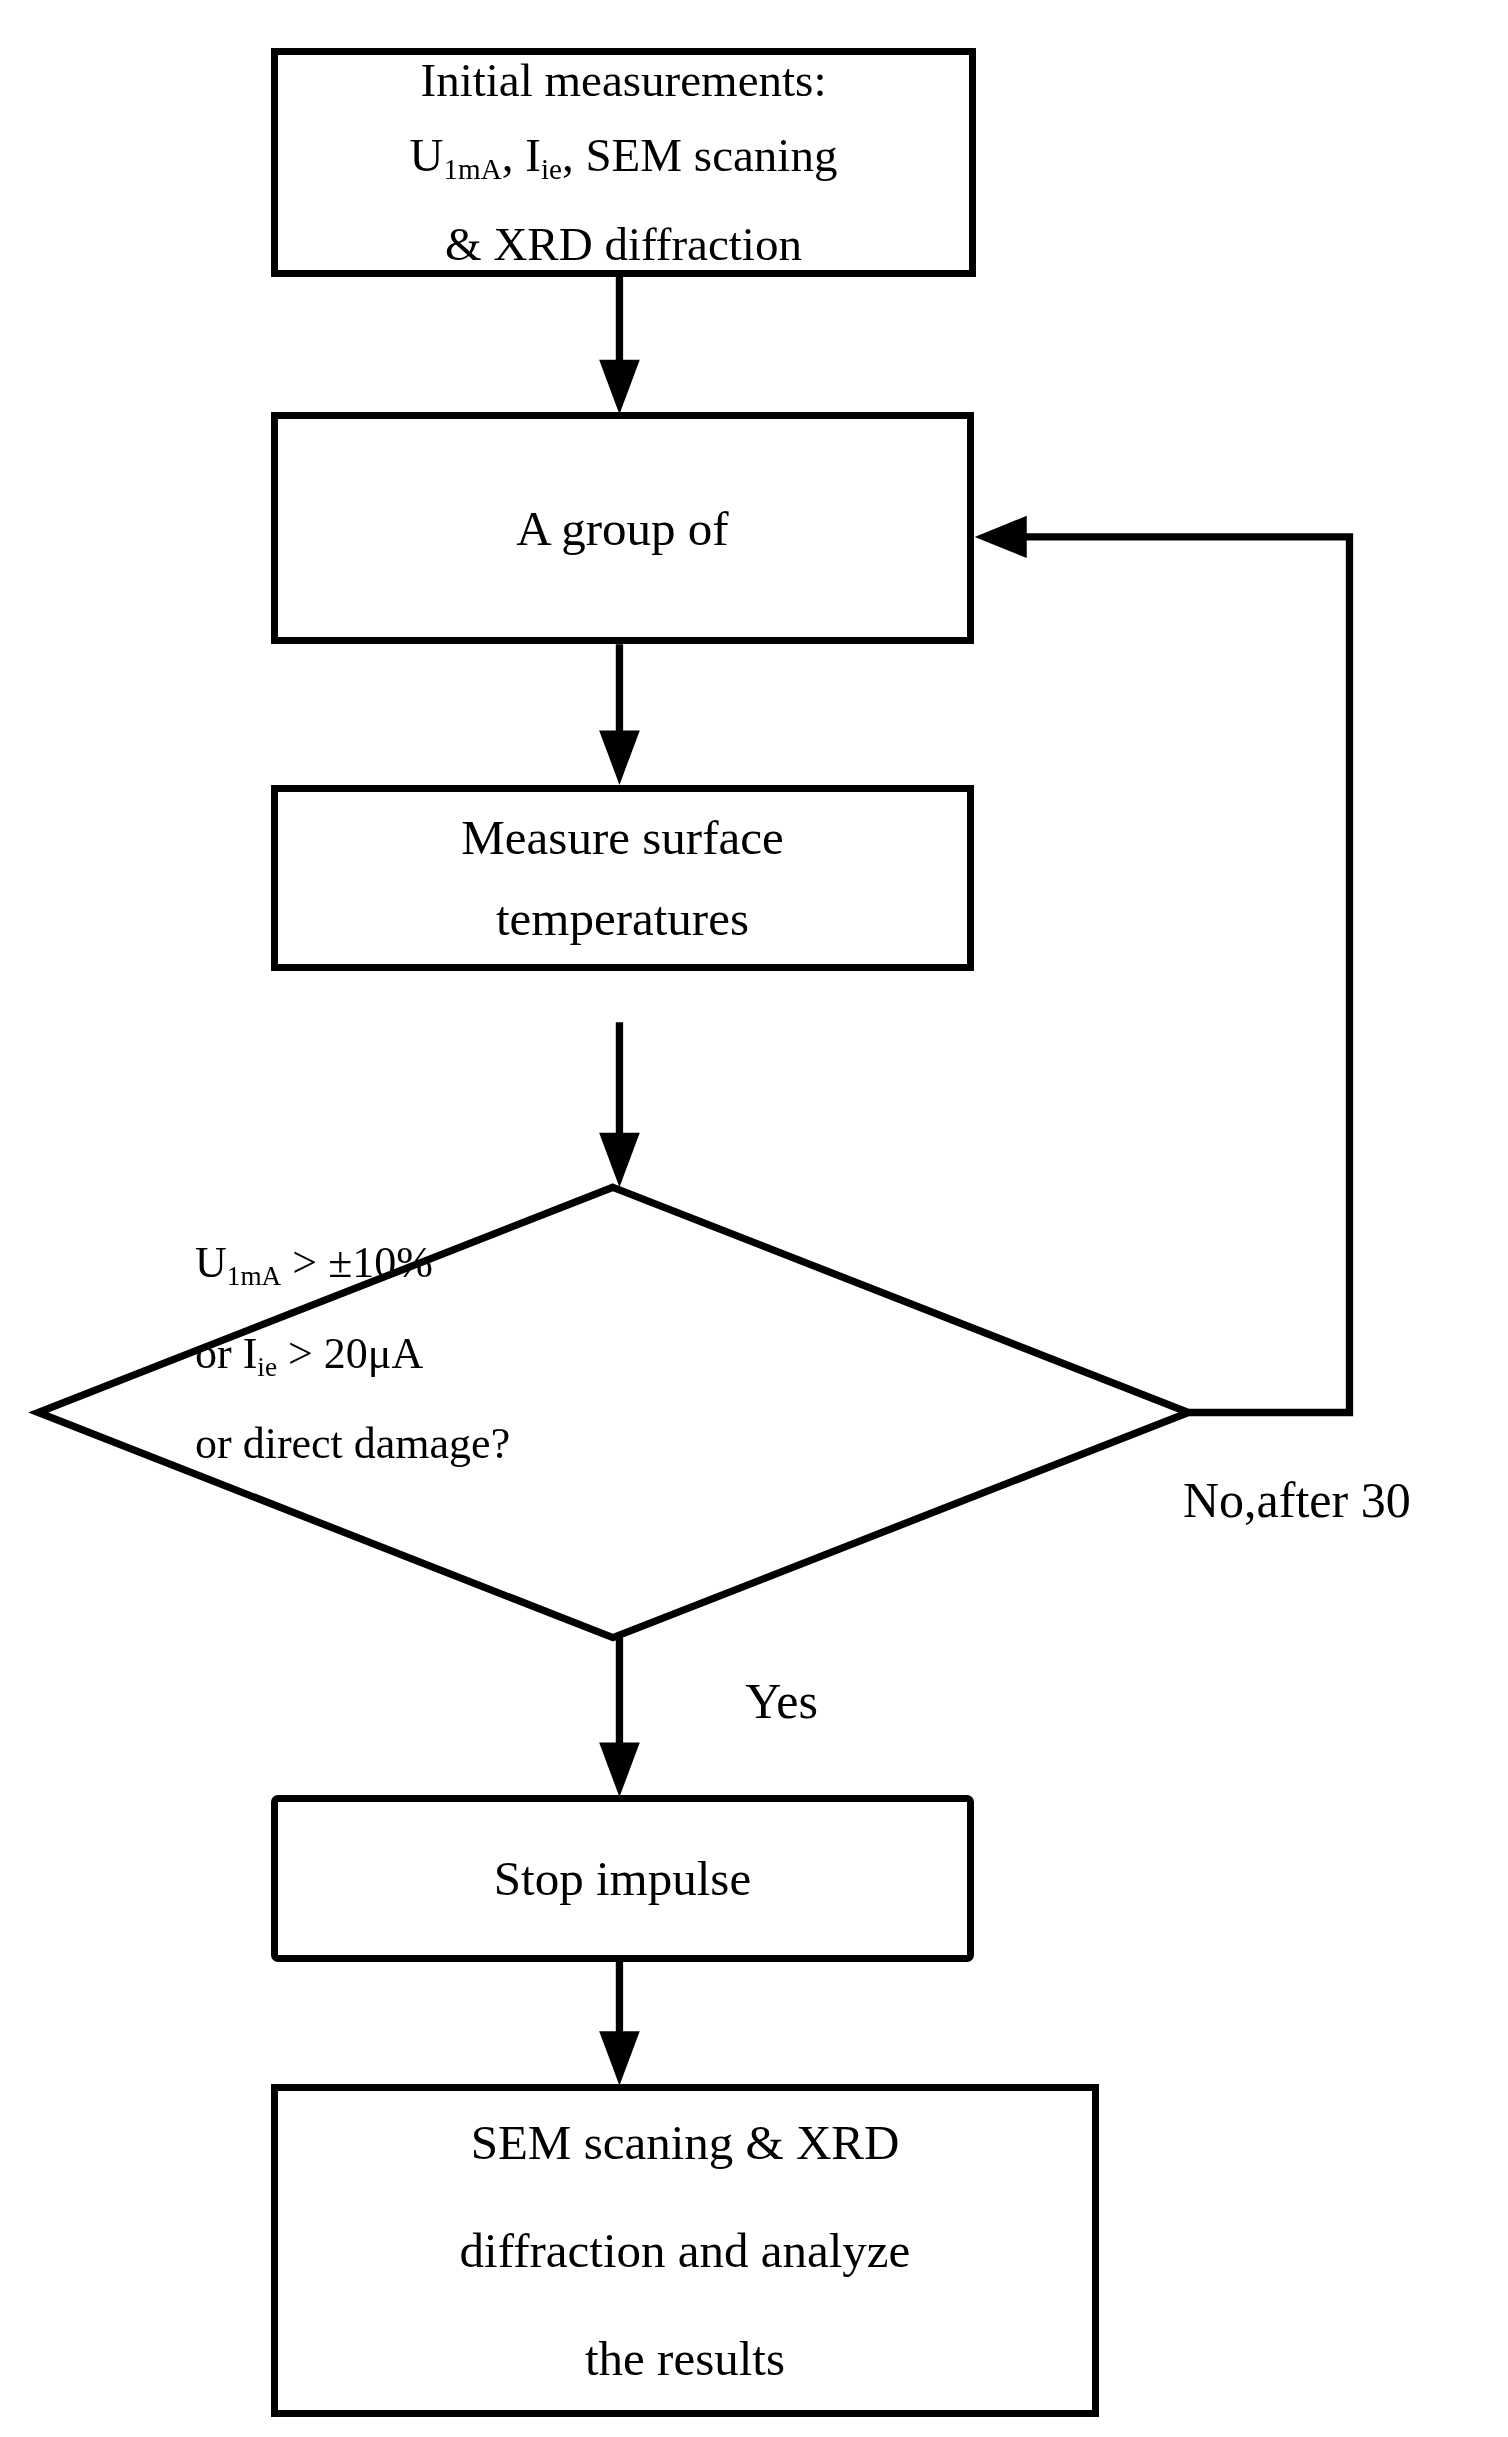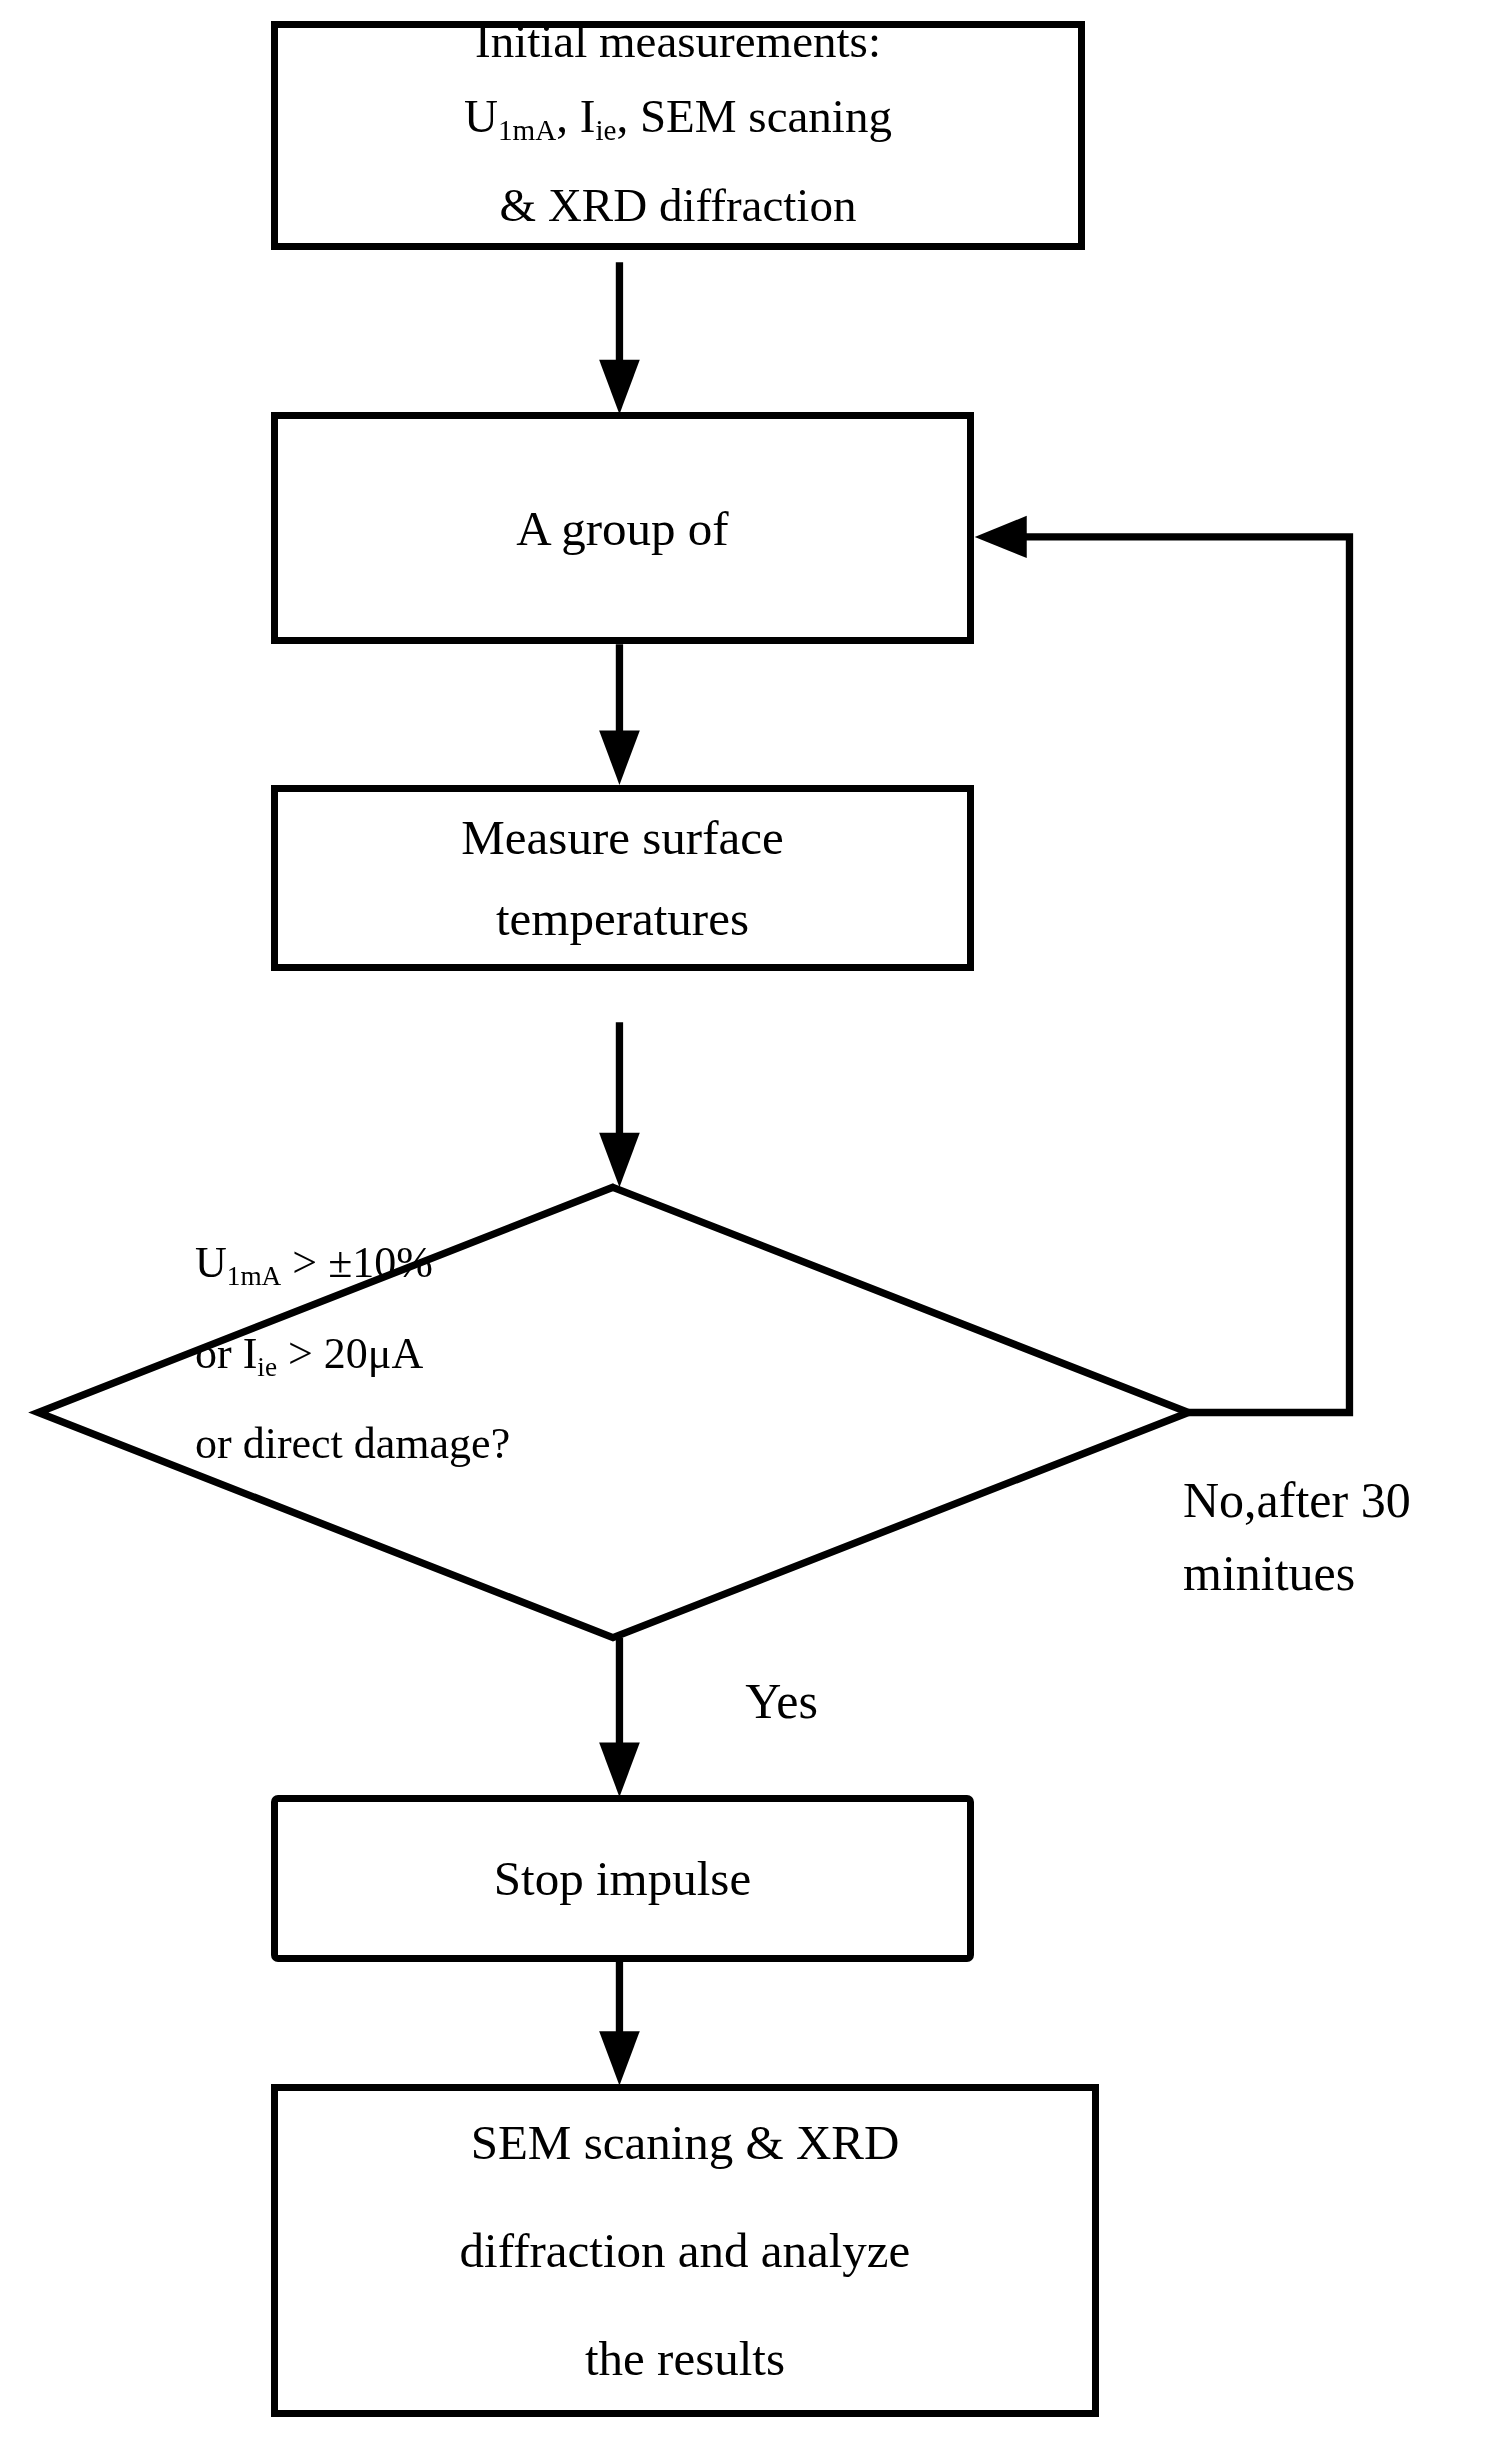--- a/index.html
+++ b/index.html
@@ -56,21 +56,21 @@
       <polygon points="762,509 737,442 787,442"></polygon>
       <polygon points="762,965 737,898 787,898"></polygon>
       <polygon points="762,1460 737,1393 787,1393"></polygon>
       <polygon points="762,2210 737,2143 787,2143"></polygon>
       <polygon points="762,2565 737,2498 787,2498"></polygon>
       <polygon points="1199,660 1263,634 1263,686"></polygon>
     </g>
     <polygon points="754,1460 1462,1737 754,2014 47,1737" fill="#ffffff" stroke="#000000" stroke-width="9"></polygon>
   </svg>
 
-  <div class="node fs58" style="left:271px;top:21px;width:814px;height:229px;justify-content:flex-end;">
+  <div class="node fs58" style="left:271px;top:48px;width:705px;height:229px;">
     <div class="ln"><span>Initial measurements:</span></div>
     <div class="ln"><span>U</span><span class="sub">1mA</span><span>,  I</span><span class="sub">ie</span><span>,  SEM scaning</span></div>
     <div class="ln"><span>&amp; XRD diffraction</span></div>
   </div>
 
   <div class="node fs60" style="left:271px;top:412px;width:703px;height:232px;">
     <div class="ln">A group of</div>
   </div>
 
   <div class="node fs60" style="left:271px;top:785px;width:703px;height:186px;">
@@ -91,17 +91,16 @@
   <div class="node" style="left:260px;top:2084px;width:828px;height:333px;font-size:49px;line-height:108px;margin-left:11px;">
     <div class="ln">SEM scaning &amp; XRD</div>
     <div class="ln">diffraction and analyze</div>
     <div class="ln">the results</div>
   </div>
 
   <div id="yes-label" class="edge-label">Yes</div>
 
   <div id="no-label" class="edge-label">
     <div>No,after 30</div>
-    <div>minitues</div>
   </div>
 
 </div>
 
 
 </body></html>

